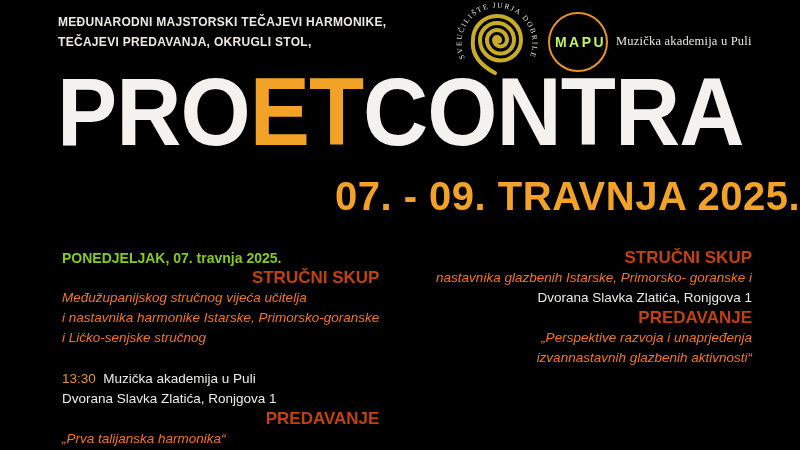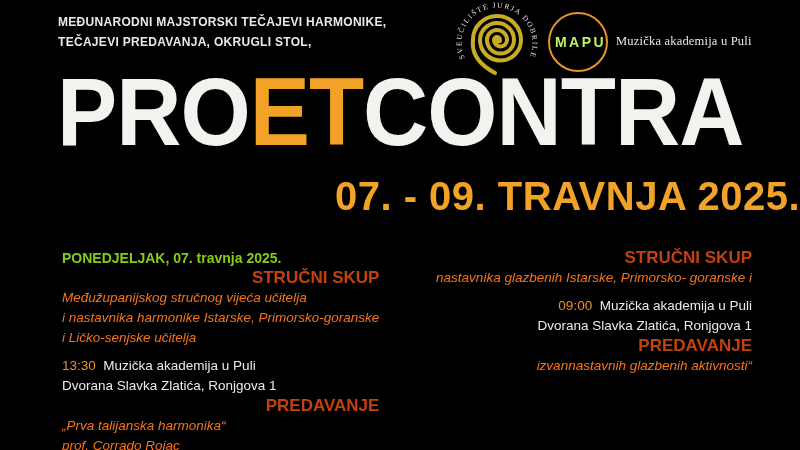--- a/index.html
+++ b/index.html
@@ -54,21 +54,21 @@
   .schedule{
     position:absolute;left:62px;right:48px;top:248px;
     display:flex;justify-content:space-between;
     font-size:13.5px;line-height:20px;
   }
   .col{max-width:390px;}
   .col.right{text-align:right;}
   .day-header{color:#84cc16;font-weight:bold;font-size:14px;}
   .event-type{color:#c2410c;font-weight:bold;font-size:17px;text-align:right;}
   .italic{font-style:italic;color:#f97316;}
-  .time-row{margin-top:8px;}
+  .time-row{margin-top:21px;}
   .time{color:#e8922c;}
   .plain{color:#eeeae4;}
 </style>
 </head>
 <body>
 
 <div class="poster">
 
   <div class="tagline">
     <div>MEĐUNARODNI MAJSTORSKI TEČAJEVI HARMONIKE,</div>
@@ -104,37 +104,34 @@
     <span class="date-text">07. - 09. TRAVNJA 2025.</span>
   </div>
 
   <div class="schedule">
 
     <section class="col left">
       <div class="day-header">PONEDJELJAK, 07. travnja 2025.</div>
       <div class="event-type">STRUČNI SKUP</div>
       <div class="italic">Međužupanijskog stručnog vijeća učitelja</div>
       <div class="italic">i nastavnika harmonike Istarske, Primorsko-goranske</div>
-      <div class="italic">i Ličko-senjske učitelja</div>
+      <div class="italic">i Ličko-senjske stručnog</div>
       <div class="time-row">
         <span class="time">13:30</span>&nbsp;
         <span class="plain">Muzička akademija u Puli</span>
       </div>
       <div class="plain">Dvorana Slavka Zlatića, Ronjgova 1</div>
       <div class="event-type">PREDAVANJE</div>
       <div class="italic">„Prva talijanska harmonika“</div>
       <div class="italic">prof. Corrado Rojac</div>
     </section>
 
     <section class="col right">
       <div class="event-type">STRUČNI SKUP</div>
       <div class="italic">nastavnika glazbenih Istarske, Primorsko- goranske i</div>
-      <div class="time-row">
-        <span class="time">09:00</span>&nbsp;
-        <span class="plain">Muzička akademija u Puli</span>
-      </div>
       <div class="plain">Dvorana Slavka Zlatića, Ronjgova 1</div>
       <div class="event-type">PREDAVANJE</div>
+      <div class="italic">„Perspektive razvoja i unaprjeđenja</div>
       <div class="italic">izvannastavnih glazbenih aktivnosti“</div>
     </section>
 
   </div>
 </div>
 
 </body></html>

